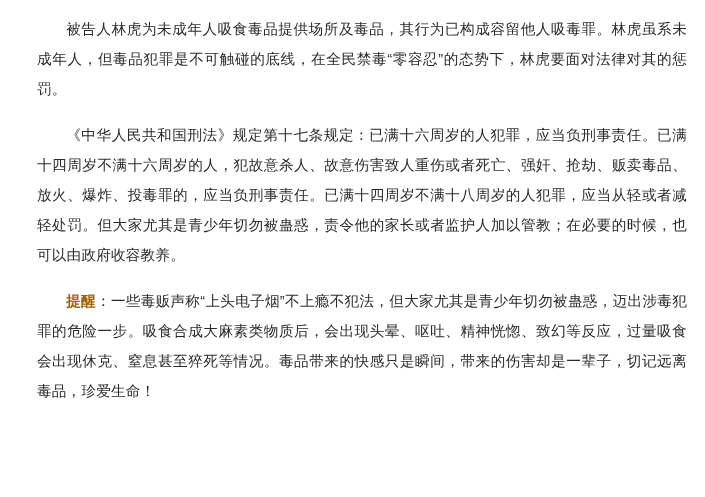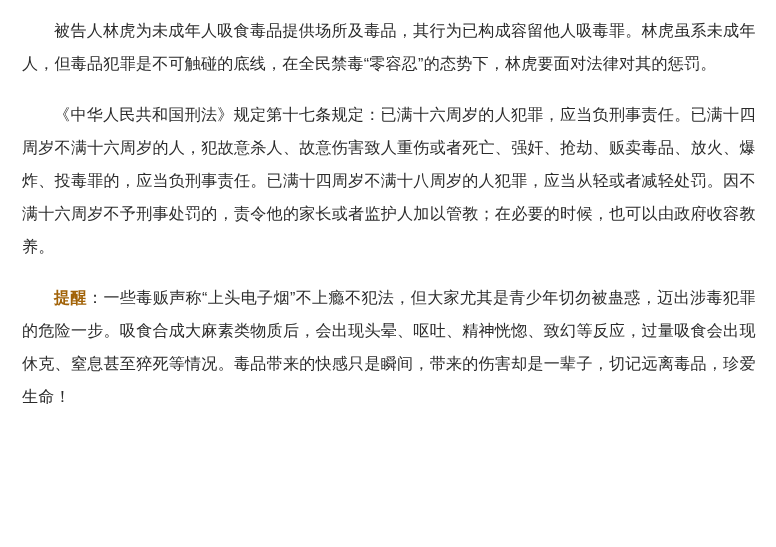--- a/index.html
+++ b/index.html
@@ -10,21 +10,21 @@
     width: 705px;
     height: 497px;
     background: #ffffff;
     font-family: "Liberation Sans", sans-serif;
     overflow: hidden;
   }
   .document {
     box-sizing: border-box;
     width: 705px;
     height: 497px;
-    padding: 14px 18px 10px 20px;
+    padding: 14px 18px 10px 37px;
     background: #ffffff;
   }
   .para {
     margin: 0 0 16px 0;
     font-size: 14.6px;
     line-height: 30px;
     color: #2b2b2b;
     text-align: justify;
     text-justify: inter-ideograph;
     text-indent: 2em;
@@ -44,20 +44,20 @@
 </head>
 <body>
 
 <div class="document">
 
   <p class="para para-1">
     <span>被告人林虎为未成年人吸食毒品提供场所及毒品，其行为已构成容留他人吸毒罪。林虎虽系未成年人，但毒品犯罪是不可触碰的底线，在全民禁毒“零容忍”的态势下，林虎要面对法律对其的惩罚。</span>
   </p>
 
   <p class="para para-2">
-    <span>《中华人民共和国刑法》规定第十七条规定：已满十六周岁的人犯罪，应当负刑事责任。已满十四周岁不满十六周岁的人，犯故意杀人、故意伤害致人重伤或者死亡、强奸、抢劫、贩卖毒品、放火、爆炸、投毒罪的，应当负刑事责任。已满十四周岁不满十八周岁的人犯罪，应当从轻或者减轻处罚。因不满十六周岁不予刑事处罚的，责令他的家长或者监护人加以管教；在必要的时候，也可以由政府收容教养。</span>
+    <span>《中华人民共和国刑法》规定第十七条规定：已满十六周岁的人犯罪，应当负刑事责任。已满十四周岁不满十六周岁的人，犯故意杀人、故意伤害致人重伤或者死亡、强奸、抢劫、贩卖毒品、放火、爆炸、投毒罪的，应当负刑事责任。已满十四周岁不满十八周岁的人犯罪，应当从轻或者减轻处罚。但大家尤其是青少年切勿被蛊惑，责令他的家长或者监护人加以管教；在必要的时候，也可以由政府收容教养。</span>
   </p>
 
   <p class="para para-3">
     <span class="bold">提醒</span><span>：一些毒贩声称“上头电子烟”不上瘾不犯法，但大家尤其是青少年切勿被蛊惑，迈出涉毒犯罪的危险一步。吸食合成大麻素类物质后，会出现头晕、呕吐、精神恍惚、致幻等反应，过量吸食会出现休克、窒息甚至猝死等情况。毒品带来的快感只是瞬间，带来的伤害却是一辈子，切记远离毒品，珍爱生命！</span>
   </p>
 
 </div>
 
 </body></html>

